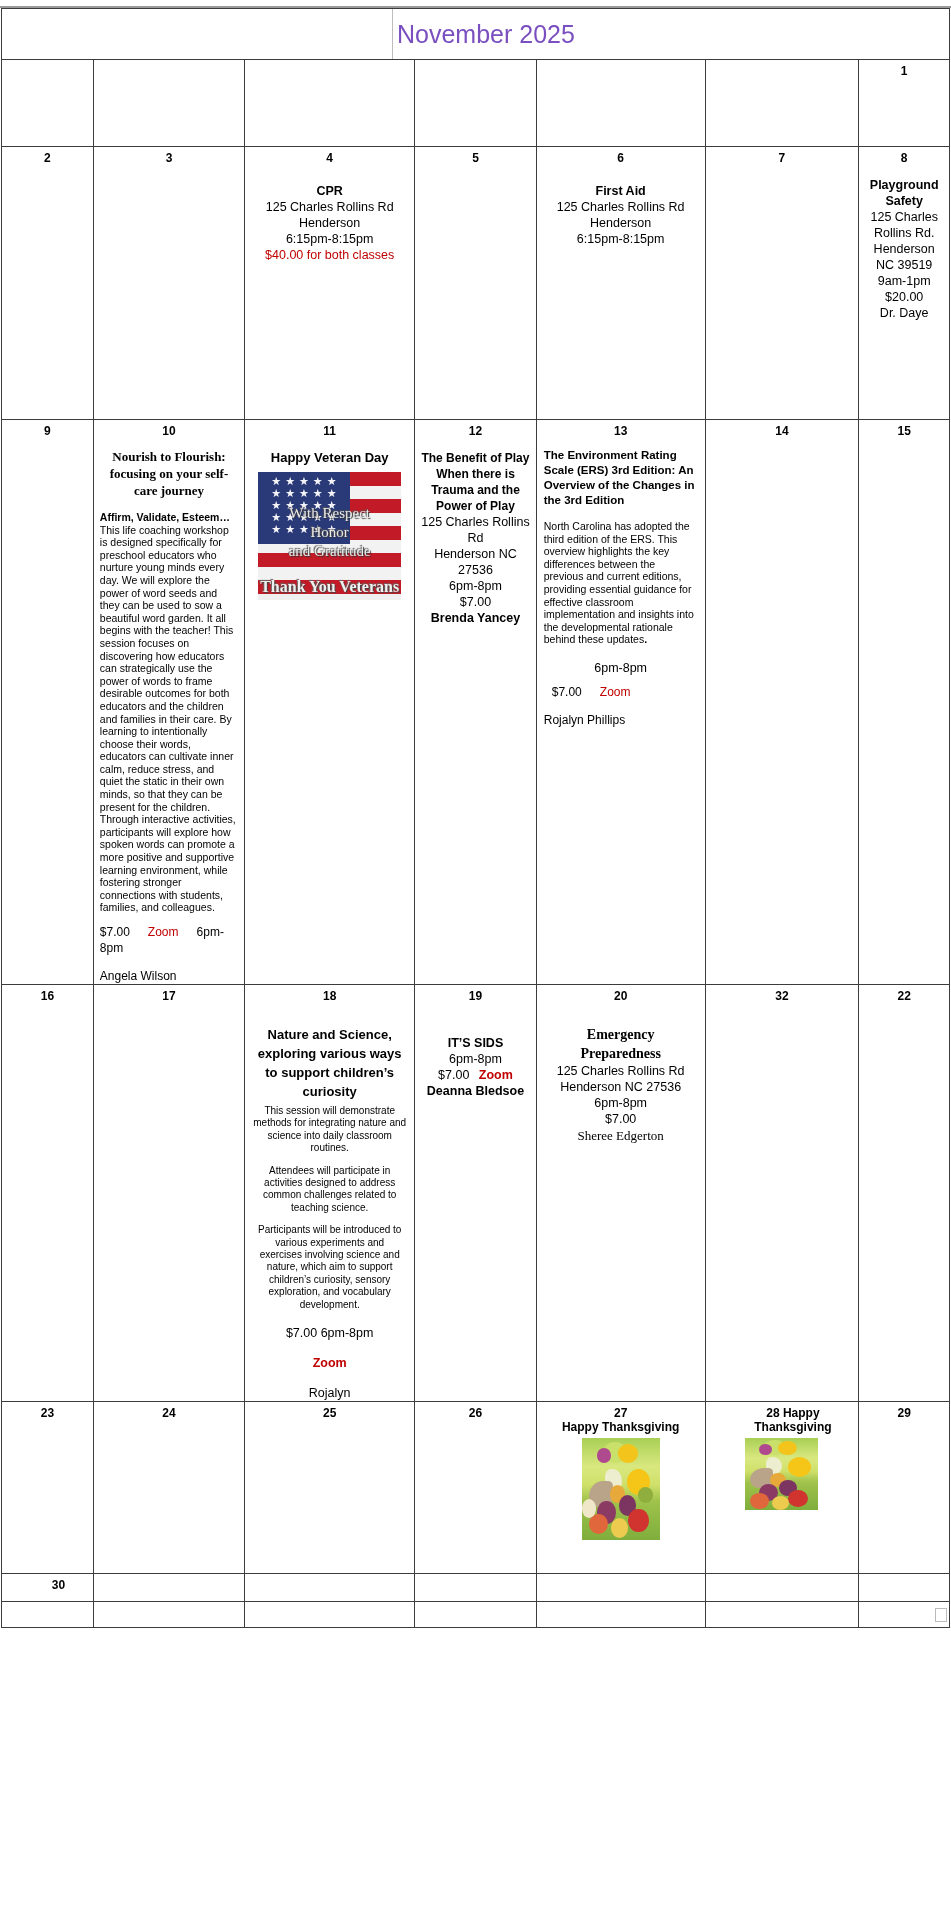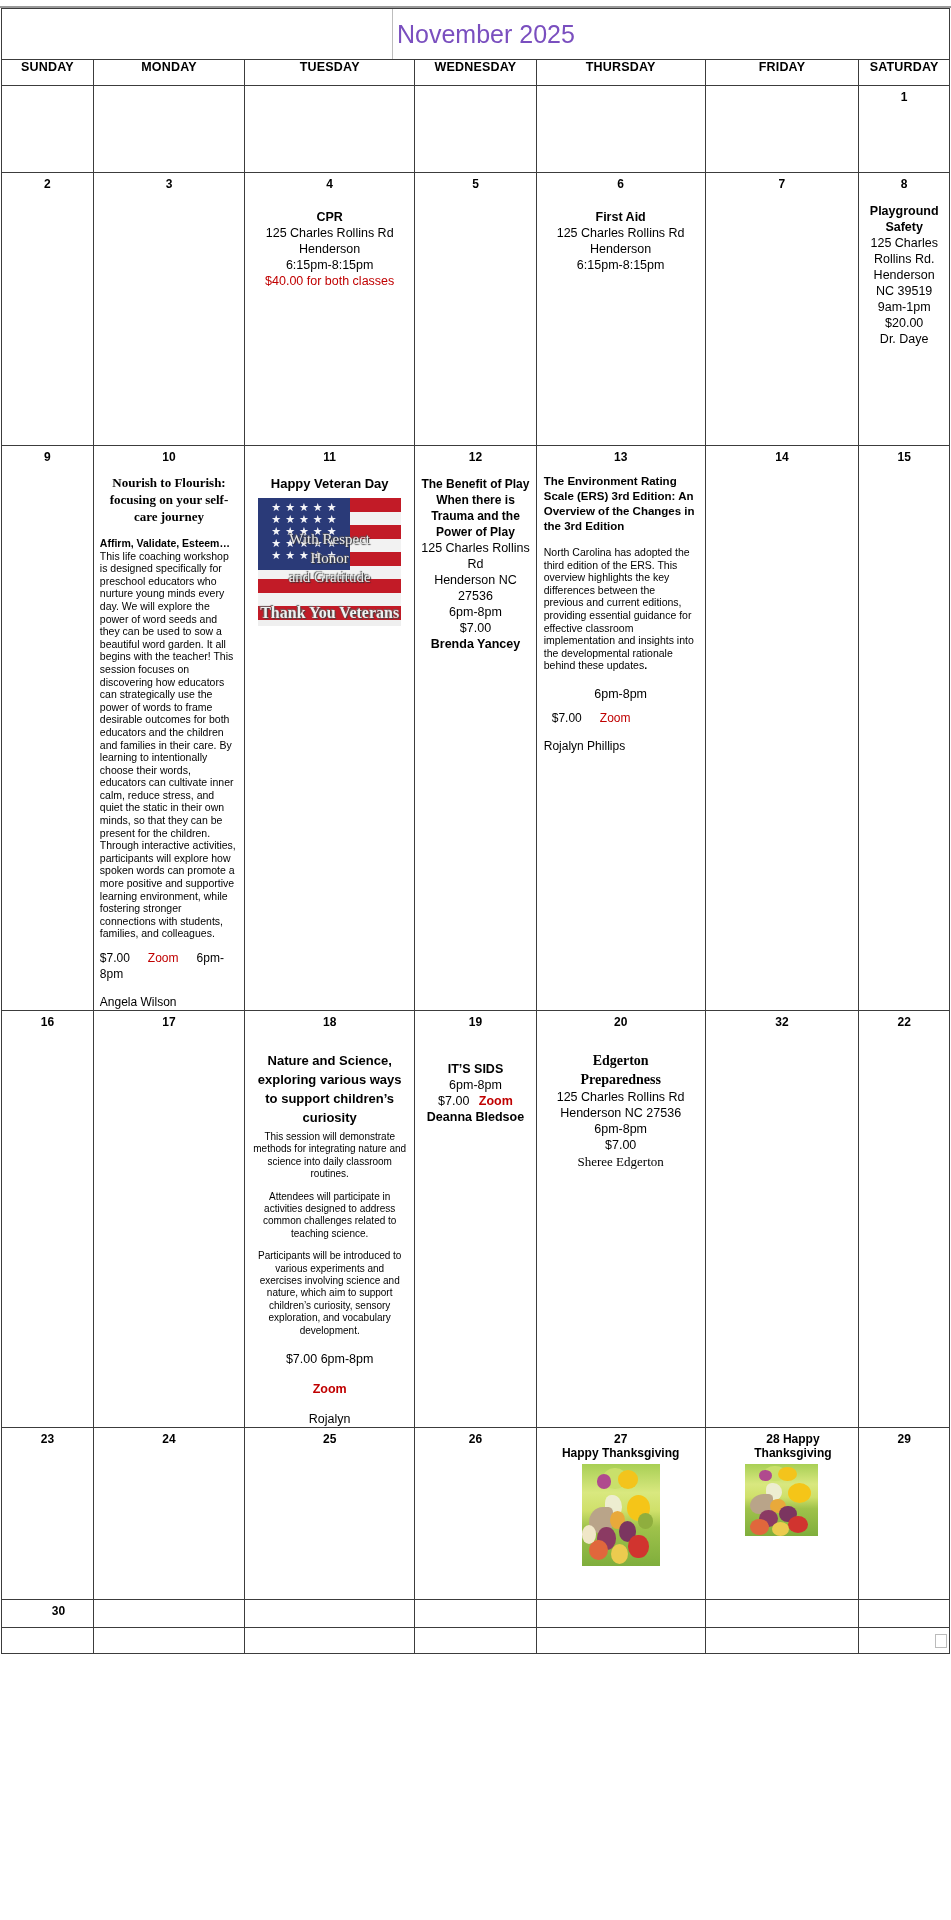--- a/index.html
+++ b/index.html
@@ -66,29 +66,20 @@
         <col style="width:73px">
     </colgroup>
 
     <tbody>
         <tr class="titlerow">
       <td colspan="7">
         <div class="month-title">November 2025</div>
       </td>
     </tr>
 
-    <tr class="dow">
-      <th>SUNDAY</th>
-      <th>MONDAY</th>
-      <th>TUESDAY</th>
-      <th>WEDNESDAY</th>
-      <th>THURSDAY</th>
-      <th>FRIDAY</th>
-      <th>SATURDAY</th>
-    </tr>
 
     <tr style="height:87px">
       <td></td>
       <td></td>
       <td></td>
       <td></td>
       <td></td>
       <td></td>
       <td>
         <div class="daynum">1</div>
@@ -239,21 +230,21 @@
           <div class="ev-line">
             <span>$7.00</span>
             <span class="ev-red bold" style="padding-left:6px">Zoom</span>
           </div>
           <div class="ev-line bold mt16">Deanna Bledsoe</div>
         </div>
       </td>
       <td>
         <div class="daynum">20</div>
         <div class="cellbody">
-          <div class="serif-title" style="margin-top:20px;font-size:14px;line-height:19px">Edgerton</div>
+          <div class="serif-title" style="margin-top:20px;font-size:14px;line-height:19px">Emergency</div>
           <div class="serif-title" style="font-size:14px;line-height:19px">Preparedness</div>
           <div class="ev-line mt16">125 Charles Rollins Rd</div>
           <div class="ev-line">Henderson NC 27536</div>
           <div class="ev-line">6pm-8pm</div>
           <div class="ev-line">$7.00</div>
           <div class="serif-title" style="font-weight:normal;font-size:13px;line-height:17px">Sheree Edgerton</div>
         </div>
       </td>
       <td>
         <div class="daynum">32</div>

